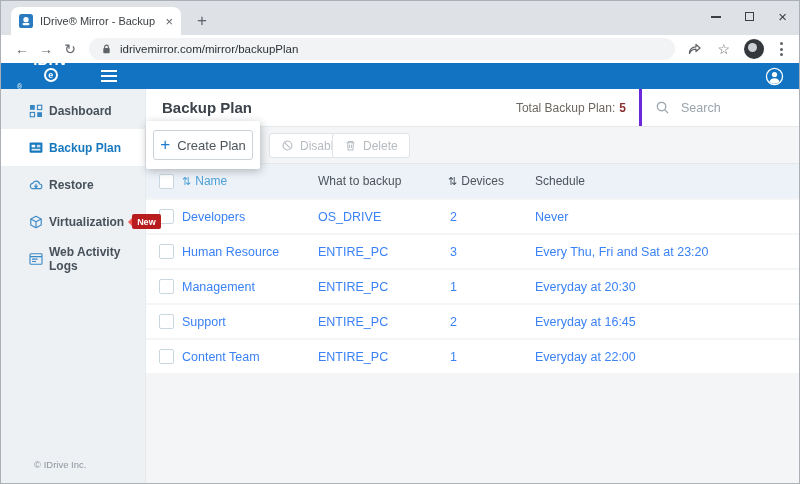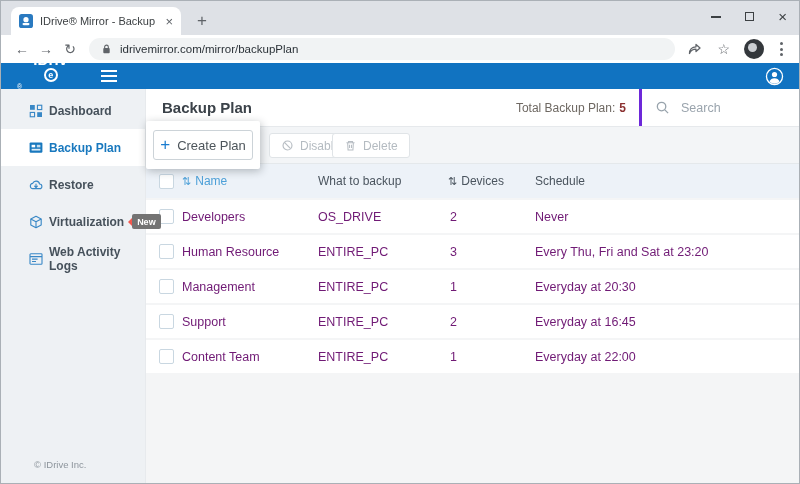--- a/index.html
+++ b/index.html
@@ -37,42 +37,42 @@
   .hamburger { margin-left:16px; display:flex; flex-direction:column; gap:3px; }
   .hamburger i { width:16px; height:2px; background:#fff; }
   .account { margin-left:auto; display:flex; }
 
   
   .appbody { flex:1; display:flex; min-height:0; }
   .sidebar { width:145px; background:#eef1f4; position:relative; flex-shrink:0; padding-top:3px; border-right:1px solid #e7eaed; }
   .side-item { height:37px; display:flex; align-items:center; padding-left:27px; gap:5px; font-size:12px; font-weight:600; color:#46515b; }
   .side-item.active { background:#fff; color:#1878be; }
   .icon16 { width:16px; height:16px; flex-shrink:0; }
-  .badge { background:#737373; color:#fff; font-size:9px; font-weight:700; padding:2.5px 5px; border-radius:2px; position:relative; margin-left:3px; }
+  .badge { background:#b91c1c; color:#fff; font-size:9px; font-weight:700; padding:2.5px 5px; border-radius:2px; position:relative; margin-left:3px; }
   .badge::before { content:""; position:absolute; left:-4px; top:50%; transform:translateY(-50%); border:4px solid transparent; border-right:4px solid #f4584e; border-left:none; }
   .side-footer { position:absolute; left:33px; bottom:13px; font-size:9.5px; color:#8d959c; }
 
   .content { flex:1; background:#f4f5f6; display:flex; flex-direction:column; min-width:0; }
   .chead { height:38px; background:#fff; border-bottom:1px solid #e6e9ec; display:flex; align-items:center; flex-shrink:0; }
   .page-title { font-size:15px; font-weight:700; color:#3b4249; padding-left:16px; }
   .total { margin-left:auto; font-size:12px; color:#6e6862; padding-right:13px; display:flex; gap:4px; align-items:center; }
   .total b { color:#8b3131; }
   .searchbox { width:160px; height:100%; border-left:3px solid #6d28d9; display:flex; align-items:center; gap:9px; padding-left:13px; flex-shrink:0; }
   .searchbox input { border:none; outline:none; font-size:12.5px; color:#3b4249; width:105px; background:transparent; font-family:inherit; }
   .searchbox input::placeholder { color:#9aa4ad; }
 
   .ctoolbar { height:37px; background:#f3f5f7; border-bottom:1px solid #e4e8eb; position:relative; flex-shrink:0; }
   .tbtn { position:absolute; top:6px; height:25px; display:inline-flex; align-items:center; gap:6px; background:#fff; border:1px solid #e0e4e7; border-radius:3px; font-size:12px; color:#b4bbc1; padding:0 11px; }
   .tbtn.disable { left:123px; }
   .tbtn.delete { left:186px; }
   .callout { position:absolute; left:0; top:-6px; width:114px; height:48px; background:#fff; border-radius:2px; box-shadow:1px 2px 9px rgba(45,52,58,.32); display:flex; align-items:center; justify-content:center; z-index:4; }
   .create-btn { width:100px; height:30px; background:#fff; border:1px solid #ccd3d8; border-radius:3px; display:flex; align-items:center; justify-content:center; gap:7px; font-size:13px; color:#4d555b; }
   .create-plus { color:#1a7cd0; font-size:17px; font-weight:400; line-height:1; margin-top:-2px; }
 
-  .trow { display:grid; grid-template-columns:23px 136px 130px 87px 1fr; align-items:center; padding-left:13px; background:#fff; height:33px; margin-bottom:2px; font-size:12.5px; color:#701a75; }
+  .trow { display:grid; grid-template-columns:23px 136px 130px 87px 1fr; align-items:center; padding-left:13px; background:#fff; height:33px; margin-bottom:2px; font-size:12.5px; color:#3b82f6; }
   .trow.thead { background:#edf2f8; height:34px; font-size:12px; color:#4a545e; }
   .cb { width:15px; height:15px; border:1px solid #c9d7e1; border-radius:2px; background:#fff; }
   .hcell { display:flex; align-items:center; gap:4px; }
   .th-name { color:#4da0d8; }
   .sort { font-size:11px; line-height:1; }
   .cell-devices { padding-left:2px; }
 </style>
 </head>
 <body>
 

